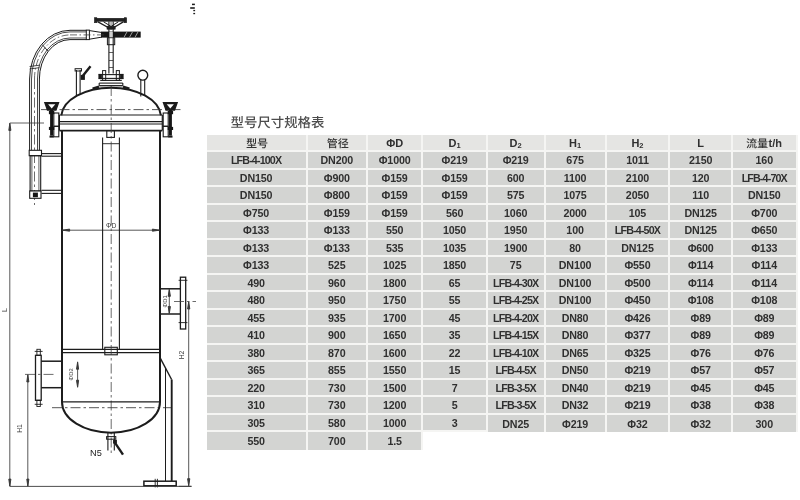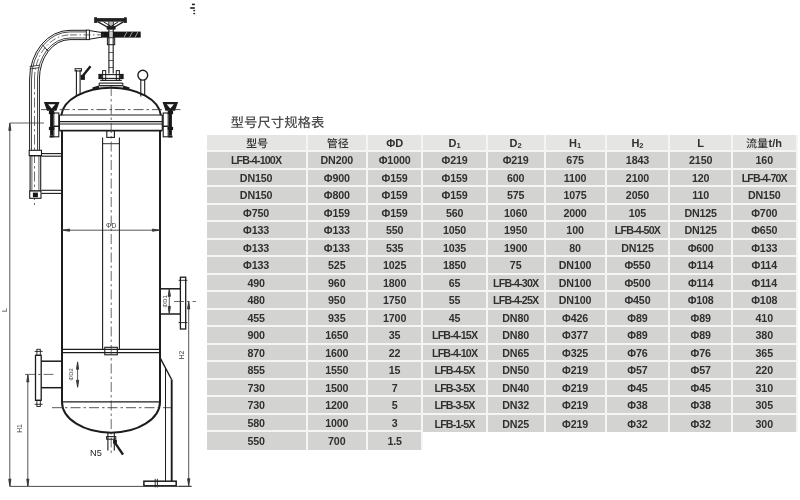--- a/index.html
+++ b/index.html
@@ -290,21 +290,21 @@
       <div class="h">H<span class="s">2</span></div>
       <div class="h">L</div>
       <div class="h"></div>
 
 <div class="c m">LFB-4-100X</div>
       <div class="c">DN200</div>
       <div class="c">Φ1000</div>
       <div class="c">Φ219</div>
       <div class="c">Φ219</div>
       <div class="c">675</div>
-      <div class="c">1843</div>
+      <div class="c">1011</div>
       <div class="c">2150</div>
       <div class="c">160</div>
 
       <div class="c">DN150</div>
       <div class="c">Φ900</div>
       <div class="c">Φ159</div>
       <div class="c">Φ159</div>
       <div class="c">600</div>
       <div class="c">1100</div>
       <div class="c">2100</div>
@@ -379,20 +379,21 @@
 <div class="c m">LFB-4-25X</div>
       <div class="c">DN100</div>
       <div class="c">Φ450</div>
       <div class="c">Φ108</div>
       <div class="c">Φ108</div>
       <div class="c">455</div>
       <div class="c">935</div>
       <div class="c">1700</div>
       <div class="c">45</div>
 
+<div class="c m">LFB-4-20X</div>
       <div class="c">DN80</div>
       <div class="c">Φ426</div>
       <div class="c">Φ89</div>
       <div class="c">Φ89</div>
       <div class="c">410</div>
       <div class="c">900</div>
       <div class="c">1650</div>
       <div class="c">35</div>
 
 <div class="c m">LFB-4-15X</div>
@@ -438,21 +439,20 @@
 <div class="c m">LFB-3-5X</div>
       <div class="c">DN32</div>
       <div class="c">Φ219</div>
       <div class="c">Φ38</div>
       <div class="c">Φ38</div>
       <div class="c">305</div>
       <div class="c">580</div>
       <div class="c">1000</div>
       <div class="c">3</div>
 
-<div class="c m z">LFB-1-5X</div>
       <div class="c z">DN25</div>
       <div class="c z">Φ219</div>
       <div class="c z">Φ32</div>
       <div class="c z">Φ32</div>
       <div class="c z">300</div>
       <div class="c z">550</div>
       <div class="c z">700</div>
       <div class="c z">1.5</div>
 </div>
 

